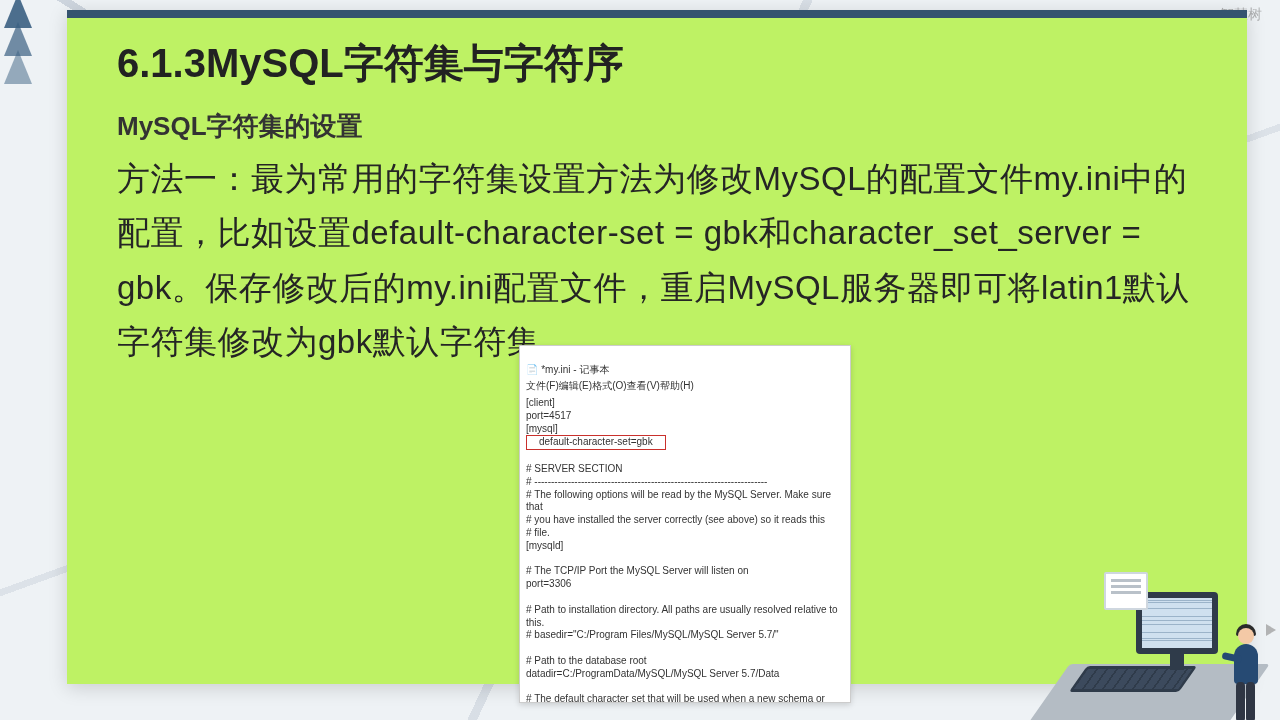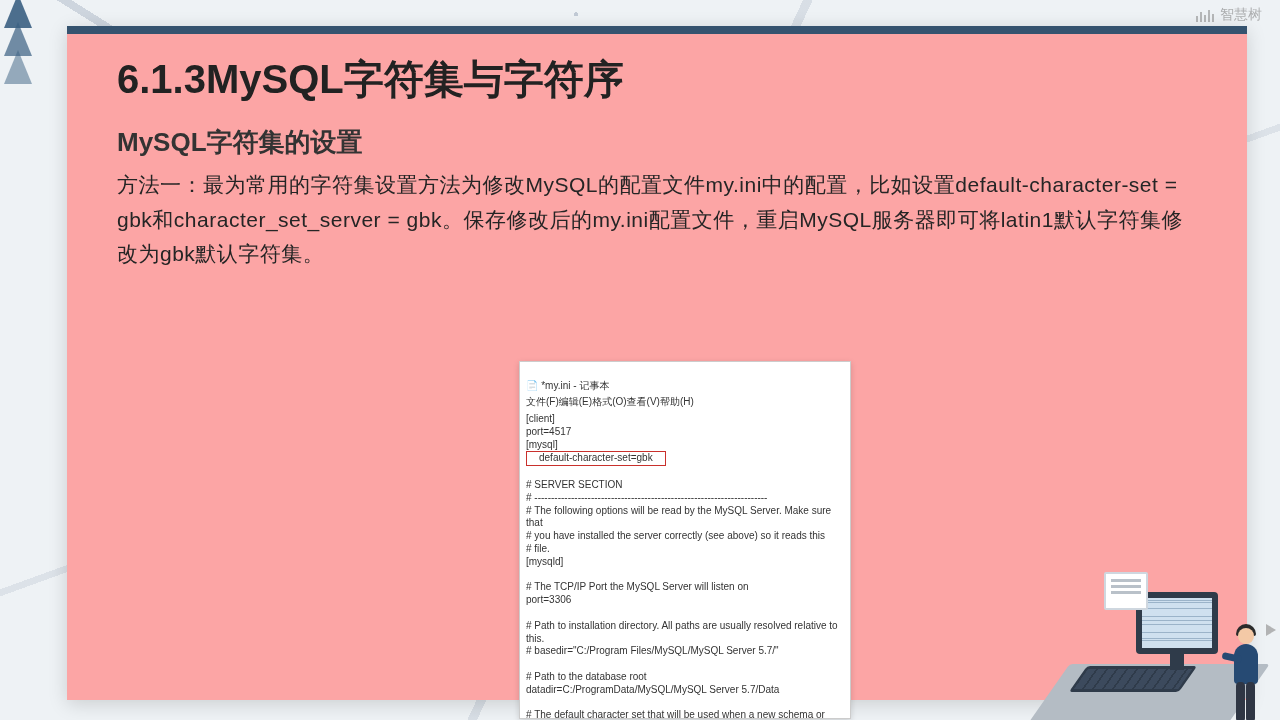--- a/index.html
+++ b/index.html
@@ -17,28 +17,28 @@
       linear-gradient(160deg,transparent 49.7%, rgba(90,110,140,.12) 49.7%, rgba(90,110,140,.12) 50.3%, transparent 50.3%);
     background-size:100% 100%;
     position:relative;
   }
   .arrows{position:absolute;left:4px;top:0;}
   .arrows .tri{width:0;height:0;border-left:14px solid transparent;border-right:14px solid transparent;border-bottom:34px solid #3a5f82;margin-top:-6px;opacity:.9;}
   .arrows .tri:nth-child(2){opacity:.7;}
   .arrows .tri:nth-child(3){opacity:.5;}
 
   .card{
-    position:absolute;left:67px;top:26px;width:1180px;height:674px;
-    background:#fca5a5;border-top:8px solid #35536f;
+    position:absolute;left:67px;top:10px;width:1180px;height:674px;
+    background:#bef264;border-top:8px solid #35536f;
     box-shadow:0 4px 18px rgba(0,0,0,.15);
     padding:18px 50px 0 50px;box-sizing:border-box;
   }
   h1{margin:0 0 18px 0;font-size:40px;font-weight:700;color:#222;}
   h2{margin:0 0 8px 0;font-size:26px;font-weight:600;color:#333;}
-  .body{font-size:21px;line-height:1.65;color:#252525;letter-spacing:.5px;}
+  .body{font-size:33px;line-height:1.65;color:#252525;letter-spacing:.5px;}
 
   .notepad{
     position:absolute;left:452px;top:327px;width:332px;height:358px;
     background:#fff;border:1px solid #ccc;font-family:"Segoe UI",Arial,sans-serif;
     font-size:10.5px;color:#333;box-shadow:0 2px 6px rgba(0,0,0,.15);
     box-sizing:border-box;overflow:hidden;
   }
   .np-title{padding:2px 6px;font-size:10px;color:#333;margin-top:15px;}
   .np-menu{display:flex;padding:0 6px 2px 6px;font-size:10px;color:#333;}
   .np-body{padding:2px 6px;font-size:10px;line-height:1.28;white-space:pre-wrap;}

